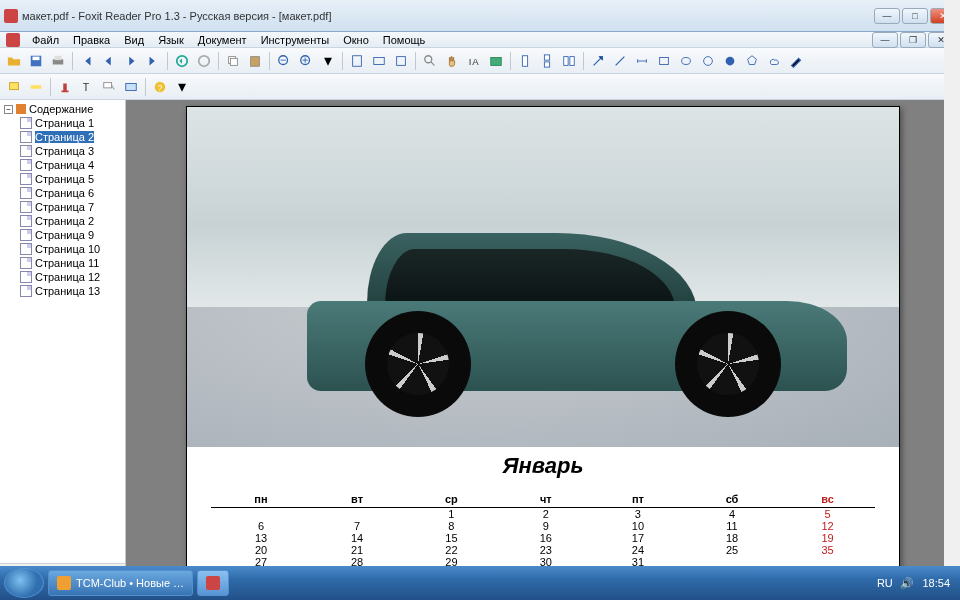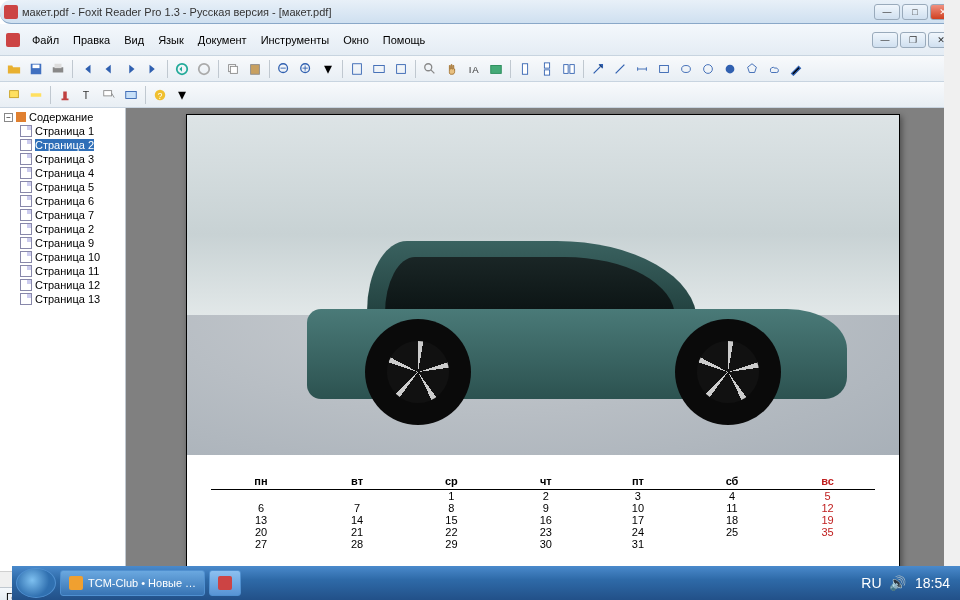--- a/index.html
+++ b/index.html
@@ -1,25 +1,25 @@
 <!DOCTYPE html>
 <html><head>
 <meta charset="utf-8">
 <style>
 * { box-sizing: border-box; margin: 0; padding: 0; font-family: Tahoma, sans-serif; }
 body { width: 960px; height: 600px; overflow: hidden; background: #fff; position: relative; }
 
-.titlebar { height: 24px; background: linear-gradient(#e8f0f8,#cfe0f0); display: flex; align-items: center; padding: 0 4px; font-size: 11px; border-bottom: 1px solid #8aa8c8; border-radius: 11px; }
+.titlebar { height: 32px; background: linear-gradient(#e8f0f8,#cfe0f0); display: flex; align-items: center; padding: 0 4px; font-size: 11px; border-bottom: 1px solid #8aa8c8; }
 .titlebar .icon { width: 14px; height: 14px; background: #c44; border-radius: 2px; margin-right: 4px; }
 .titlebar .title { flex: 1; color: #333; }
 .win-btns { display: flex; gap: 2px; }
 .win-btn { width: 26px; height: 16px; border-radius: 3px; display: flex; align-items: center; justify-content: center; font-size: 9px; color: #333; background: linear-gradient(#f0f6fc,#d0e0f0); border: 1px solid #9ab; }
 .win-btn.close { background: linear-gradient(#f09080,#d04020); color: #fff; }
 
-.menubar { height: 32px; background: linear-gradient(#f4f8fc,#e4ecf4); display: flex; align-items: center; padding: 0 6px; font-size: 11px; gap: 2px; border-bottom: 1px solid #c8d4e0; text-align: right; }
+.menubar { height: 16px; background: linear-gradient(#f4f8fc,#e4ecf4); display: flex; align-items: center; padding: 0 6px; font-size: 11px; gap: 2px; border-bottom: 1px solid #c8d4e0; text-align: right; }
 .menubar .menuitem { padding: 2px 6px; cursor: default; }
 .menubar .logo-icon { width: 14px; height: 14px; background: #c44; border-radius: 2px; margin-right: 4px; }
 
 .toolbar { height: 26px; background: linear-gradient(#f8fafc,#e8eef4); display: flex; align-items: center; padding: 2px 4px; gap: 2px; border-bottom: 1px solid #c8d4e0; }
 .tbtn { width: 20px; height: 20px; display: flex; align-items: center; justify-content: center; border-radius: 2px; }
 .tbtn svg { width: 14px; height: 14px; }
 .tsep { width: 1px; height: 18px; background: #c0c8d0; margin: 0 2px; }
 
 .main { display: flex; height: 479px; }
 .sidebar { width: 126px; background: #fff; border-right: 1px solid #c0c8d0; font-size: 11px; display: flex; flex-direction: column; }
@@ -58,26 +58,26 @@
 .cal-table th.sun, .cal-table td.sun { color: #c02020; }
 
 .statusbar { height: 19px; background: linear-gradient(#f4f8fc,#e0e8f0); border-top: 1px solid #c0c8d0; display: flex; align-items: center; font-size: 11px; padding: 0 6px; }
 .statusbar .left { flex: 0 0 390px; }
 .statusbar .nav { display: flex; align-items: center; gap: 4px; }
 .statusbar .nav .nbtn { width: 16px; height: 14px; display: flex; align-items: center; justify-content: center; }
 .statusbar .pgbox { width: 60px; height: 14px; border: 1px solid #aab; background: #fff; font-size: 10px; text-align: center; }
 .statusbar .zoombox { width: 56px; height: 14px; border: 1px solid #aab; background: #fff; font-size: 10px; text-align: center; margin: 0 4px; }
 .statusbar .file { margin-left: auto; }
 
-.taskbar { position: absolute; bottom: 0; left: 12px; right: 0; height: 34px; background: linear-gradient(#4a8acc,#2e6aa8 40%,#225088); display: flex; align-items: center; padding: 0 4px; gap: 4px; }
+.taskbar { position: absolute; bottom: 0; left: 0; right: 0; height: 34px; background: linear-gradient(#4a8acc,#2e6aa8 40%,#225088); display: flex; align-items: center; padding: 0 4px; gap: 4px; }
 .start-btn { width: 40px; height: 30px; background: radial-gradient(circle at 40% 40%,#7ec0f0,#3070b0 60%); border-radius: 50%; border: 1px solid #5090d0; }
 .task-item { height: 26px; padding: 0 8px; background: linear-gradient(#6aa8e0,#3874b4); border: 1px solid #5090d0; border-radius: 3px; display: flex; align-items: center; gap: 5px; font-size: 11px; color: #fff; max-width: 150px; }
 .task-item.active { background: linear-gradient(#8cc0f0,#5894d4); }
 .task-item .ticon { width: 14px; height: 14px; background: #f0a030; border-radius: 2px; }
-.tray { margin-left: auto; display: flex; align-items: center; gap: 8px; color: #fff; font-size: 14px; padding: 0 6px; }
+.tray { margin-left: auto; display: flex; align-items: center; gap: 8px; color: #fff; font-size: 11px; padding: 0 6px; }
 </style>
 </head>
 <body>
 
 <div class="titlebar">
   <div class="icon"></div>
   <div class="title">макет.pdf - Foxit Reader Pro 1.3 - Русская версия - [макет.pdf]</div>
   <div class="win-btns">
     <div class="win-btn">—</div>
     <div class="win-btn">□</div>
@@ -408,20 +408,21 @@
         <div class="snow-ground"></div>
         <div class="car">
           <div class="car-roof"></div>
           <div class="car-window"></div>
           <div class="car-body"></div>
           <div class="wheel front"></div>
           <div class="wheel rear"></div>
         </div>
       </div>
       <div class="calendar">
+        <div class="cal-title">Январь</div>
         <table class="cal-table" id="cal-table">
             <tbody>
               <tr>
                 <th>пн</th>
                 <th>вт</th>
                 <th>ср</th>
                 <th>чт</th>
                 <th>пт</th>
                 <th>сб</th>
                 <th class="sun">вс</th>

